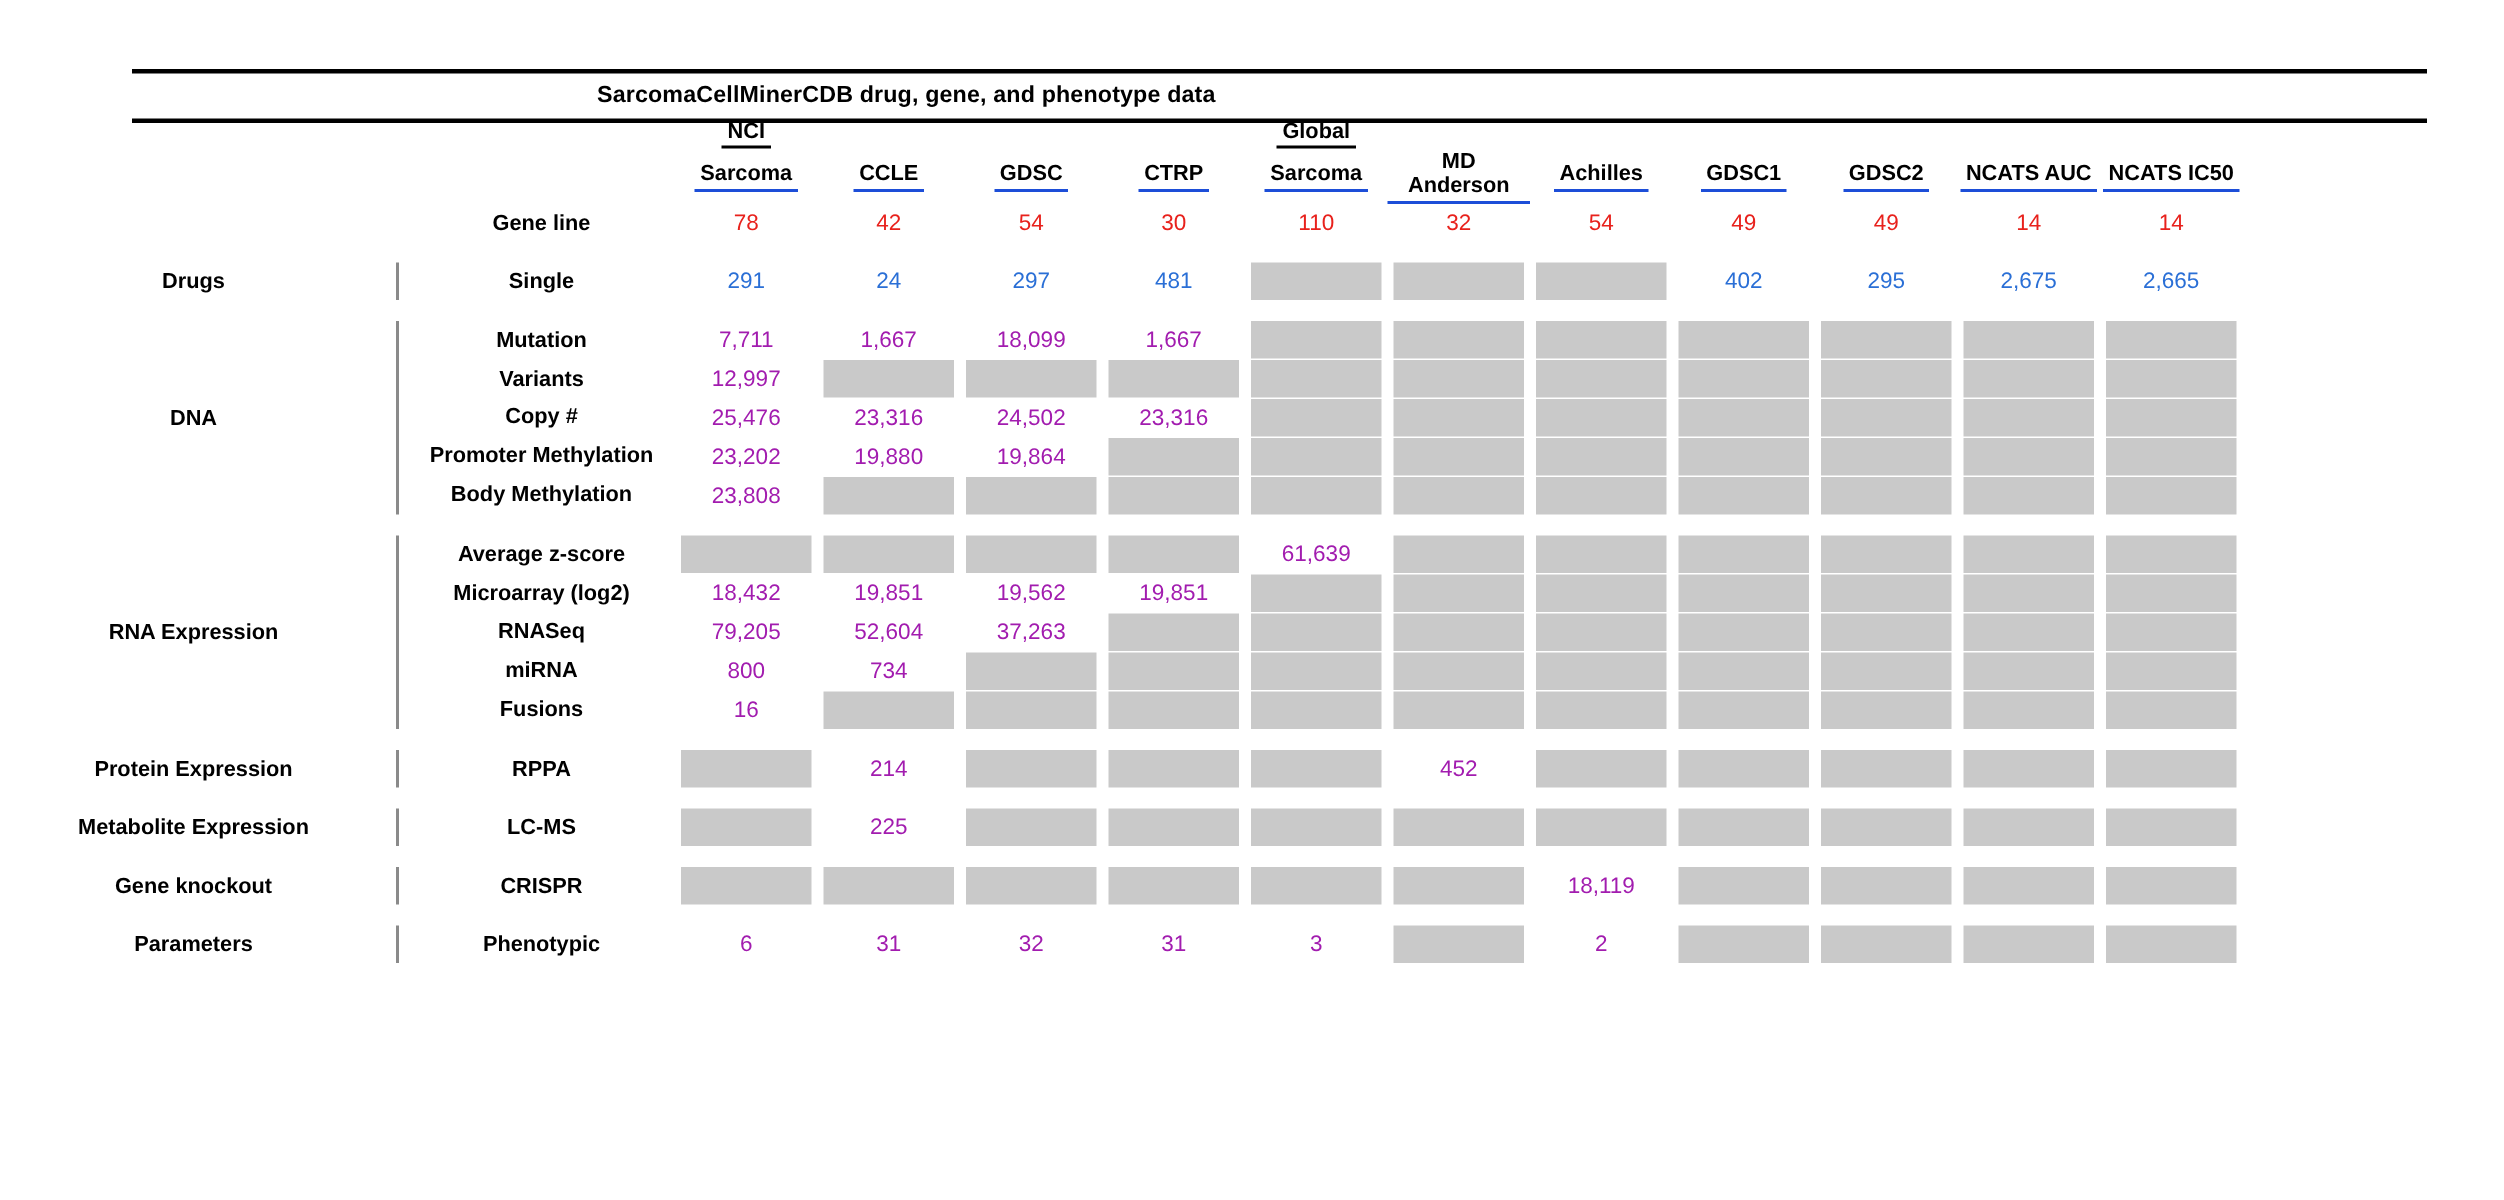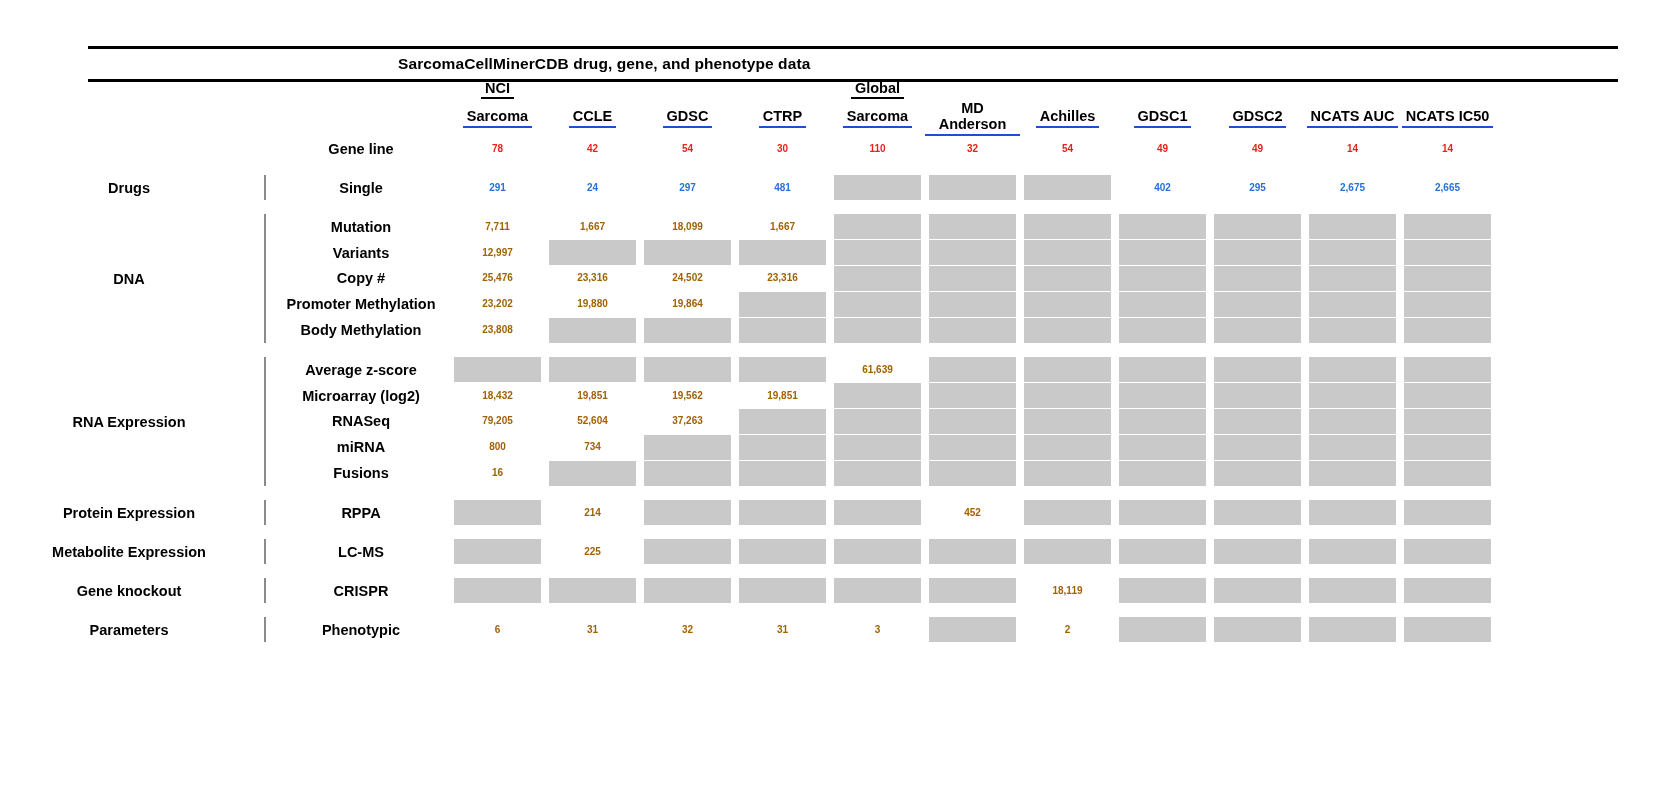--- a/index.html
+++ b/index.html
@@ -123,27 +123,27 @@
   }
 
   
   .cellwrap {
     height: 25px;
     display: flex;
     align-items: center;
     justify-content: center;
   }
   .val {
-    font-size: 10px;
-    font-weight: bold;
+    font-size: 15px;
+    font-weight: normal;
     line-height: 1;
   }
   .val.red { color: #e8211c; }
   .val.blue { color: #2a6fd6; }
-  .val.black { color: #a16207; }
+  .val.black { color: #a21caf; }
   .blockgrey {
     background: #c9c9c9;
     width: 87px;
     height: 25px;
   }
   
   .cellwrap.tight { height: 25px; }
 
   .spacer-row td { height: 14px; }
 

